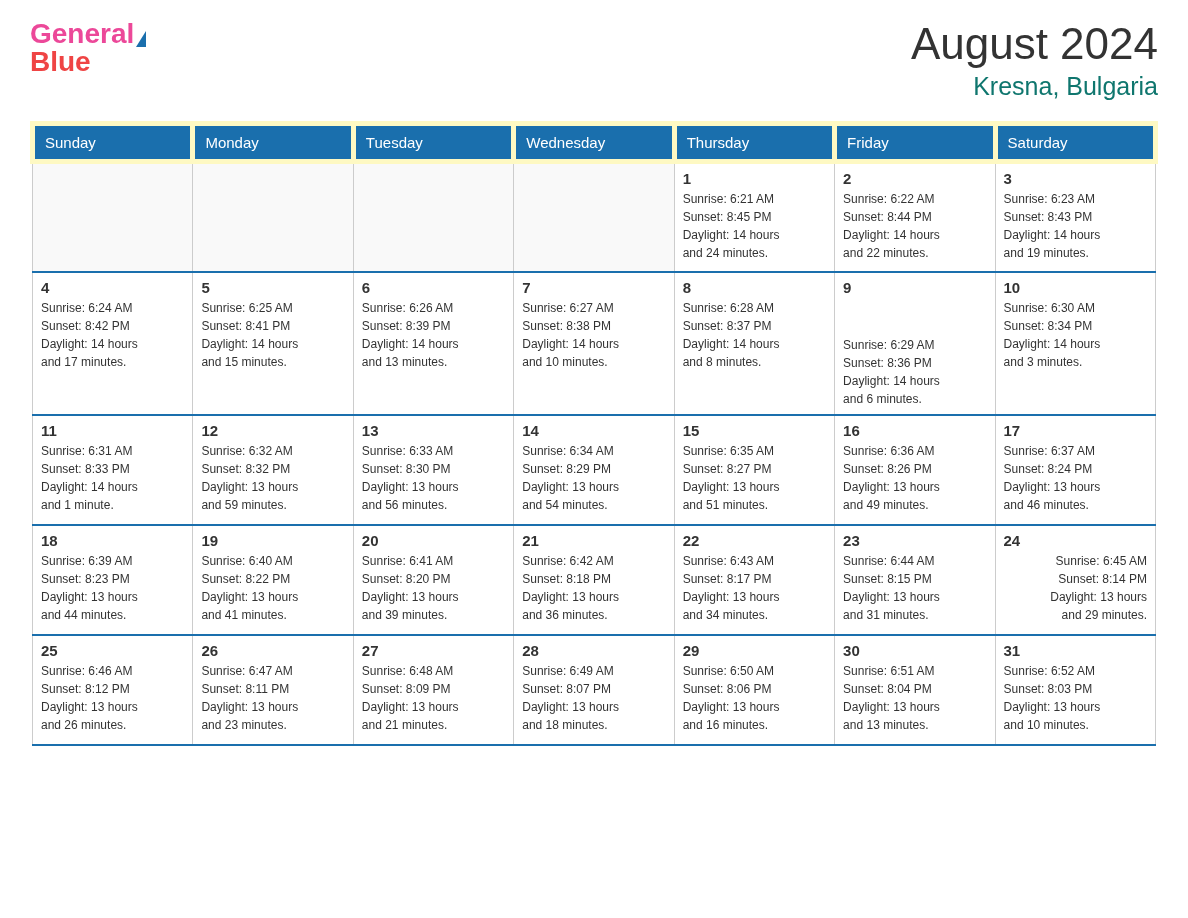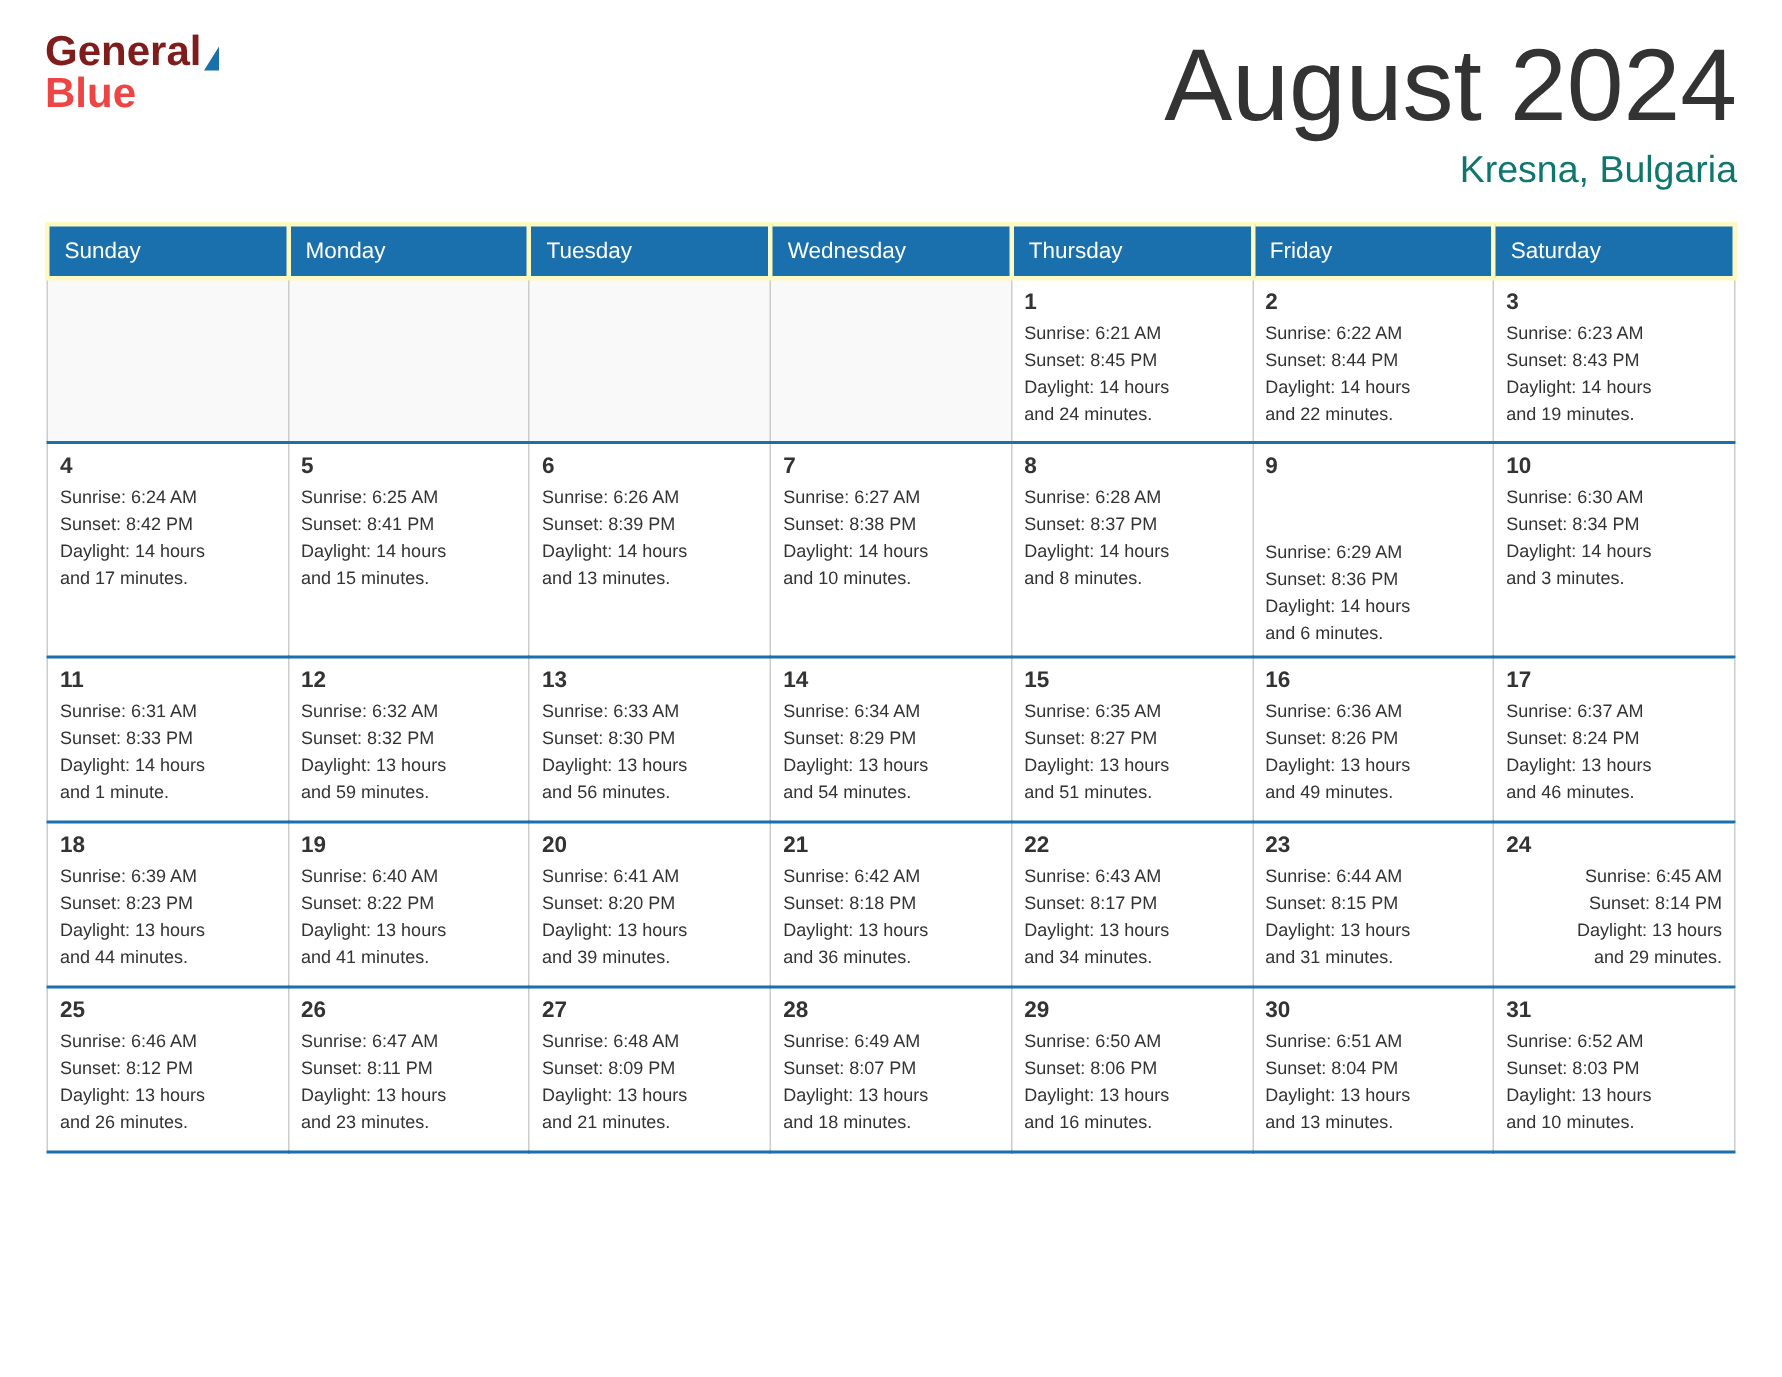--- a/index.html
+++ b/index.html
@@ -16,21 +16,21 @@
       margin-bottom: 20px;
     }
     .logo {
       display: flex;
       flex-direction: column;
       align-items: flex-start;
     }
     .logo-general {
       font-size: 28px;
       font-weight: bold;
-      color: #7f1d1d;
+      color: #ec4899;
       line-height: 1;
     }
     .logo-blue {
       font-size: 28px;
       font-weight: bold;
       color: #ef4444;
       line-height: 1;
     }
     .logo-triangle {
       display: inline-block;
@@ -38,21 +38,21 @@
       height: 0;
       border-left: 10px solid transparent;
       border-bottom: 16px solid #1a6fad;
       margin-left: 2px;
       vertical-align: middle;
     }
     .title-block {
       text-align: right;
     }
     .month-title {
-      font-size: 68px;
+      font-size: 44px;
       font-weight: normal;
       color: #333;
       line-height: 1.1;
     }
     .location {
       font-size: 25px;
       color: #0f766e;
       margin-top: 4px;
     }
     table {
@@ -62,21 +62,21 @@
     }
     thead tr {
       background-color: #1a6fad;
     }
     thead th {
       color: #fff;
       font-size: 15px;
       font-weight: normal;
       padding: 8px 10px;
       text-align: left;
-      border: 3px solid #fef9c3;
+      border: 5px solid #fef9c3;
     }
     tbody td {
       vertical-align: top;
       padding: 6px 8px;
       border: 1px solid #ccc;
       font-size: 12.5px;
       color: #333;
       height: 110px;
     }
     tbody tr {

